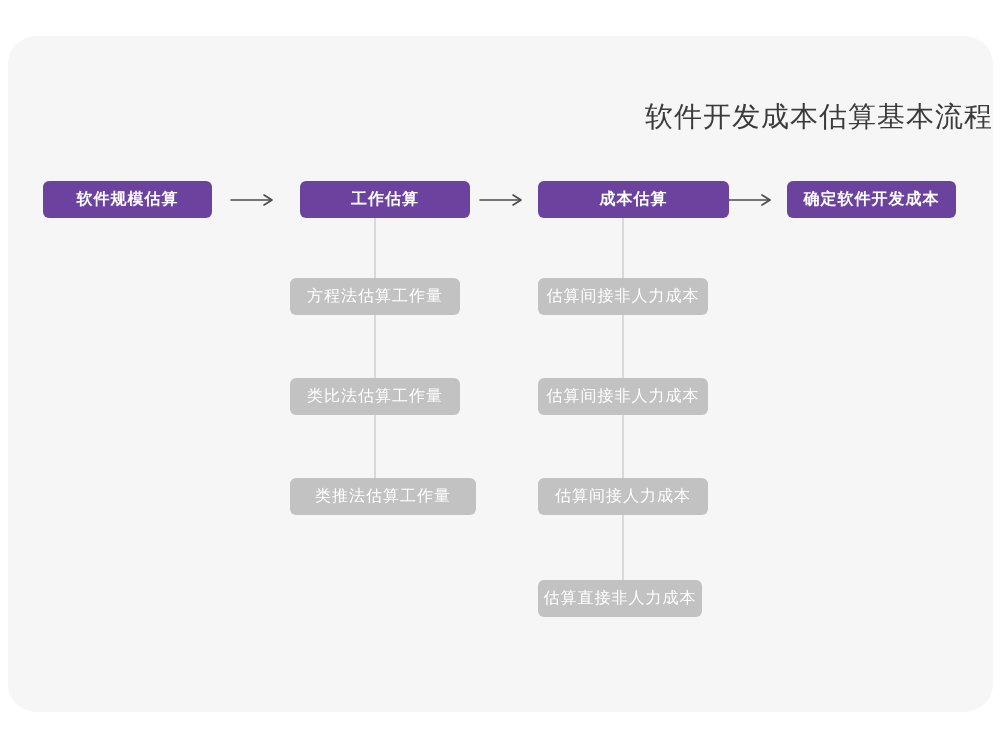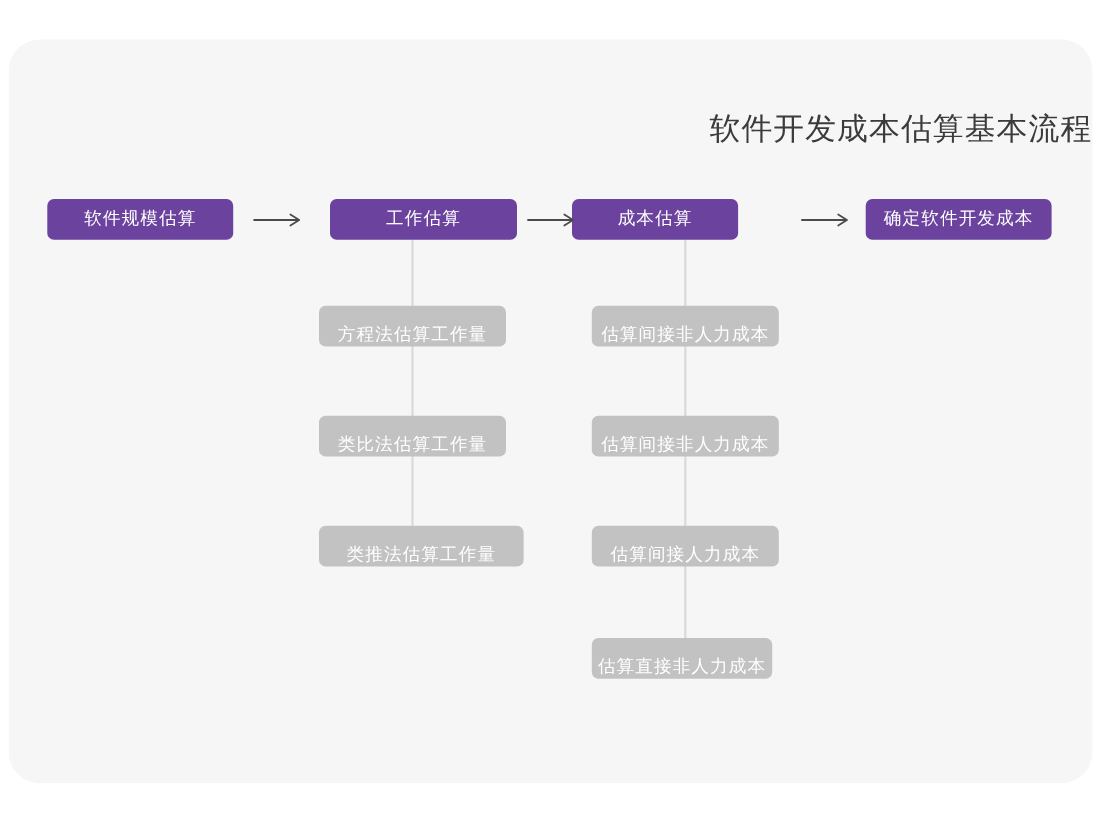--- a/index.html
+++ b/index.html
@@ -44,24 +44,24 @@
     align-items:center;
     justify-content:center;
     font-size:16px;
     letter-spacing:1px;
     color:var(--node-text-color,#fff);
     z-index:2;
   }
   .node.main{
     background:var(--primary-purple,#6b429e);
     top:145px;
+    font-weight:bold;
   }
   .node.sub{
     background:var(--sub-box-gray,#c2c2c2);
-    align-items:flex-end;
   }
   .vline{
     position:absolute;
     width:2px;
     background:var(--connector-color,#d9d9d9);
     z-index:1;
   }
   .arrow{
     position:absolute;
     top:156px;
@@ -70,21 +70,21 @@
   .arrow line, .arrow polyline{
     stroke:var(--arrow-color,#4b4b4b);
     stroke-width:1.6;
     fill:none;
     stroke-linecap:round;
     stroke-linejoin:round;
   }
   
   .pos-m0{left:35px;width:169px;}
   .pos-m1{left:292px;width:170px;}
-  .pos-m2{left:512px;width:151px;align-items:center;}
+  .pos-m2{left:530px;width:191px;align-items:center;}
   .pos-m3{left:779px;width:169px;}
   
   .pos-w0{left:282px;width:170px;top:242px;}
   .pos-w1{left:282px;width:170px;top:342px;}
   .pos-w2{left:282px;width:186px;top:442px;}
   
   .pos-c0{left:530px;width:170px;top:242px;}
   .pos-c1{left:530px;width:170px;top:342px;}
   .pos-c2{left:530px;width:170px;top:442px;}
   .pos-c3{left:530px;width:164px;top:544px;}

